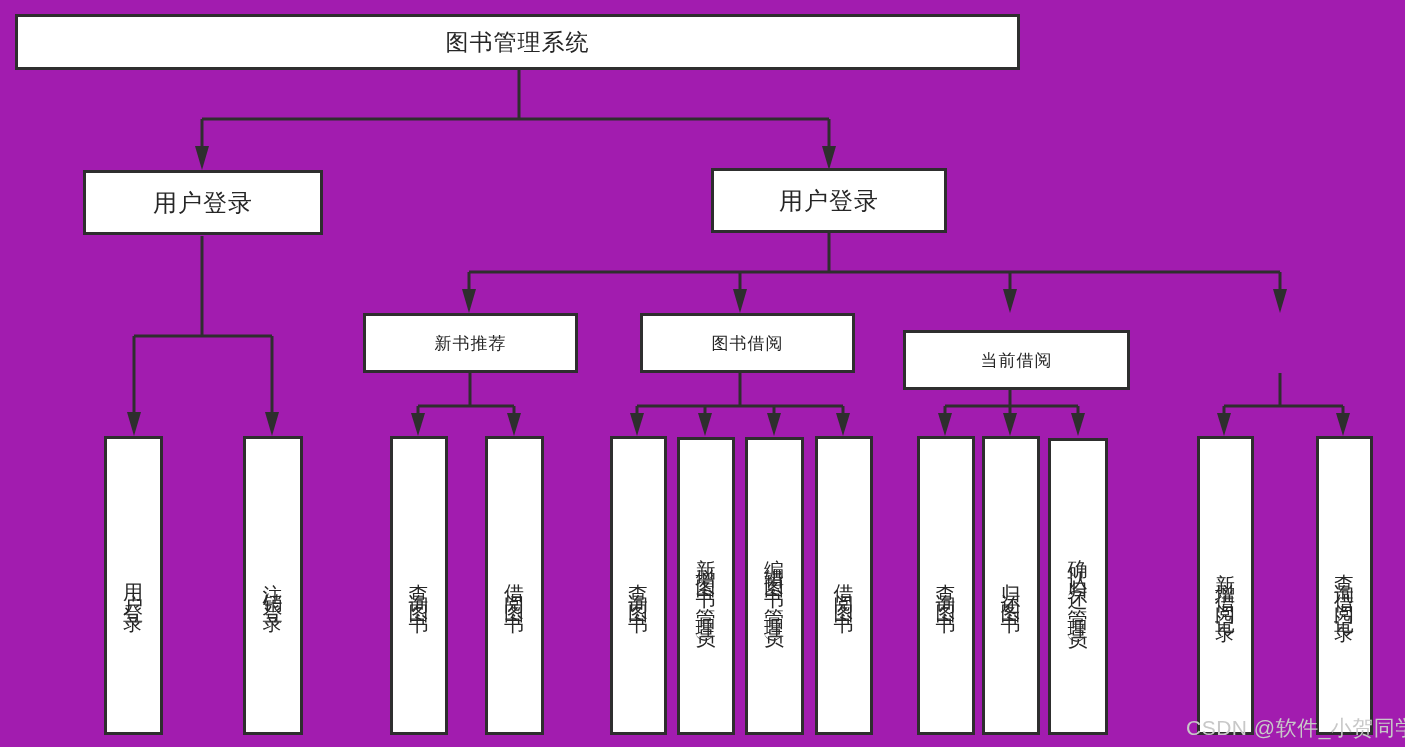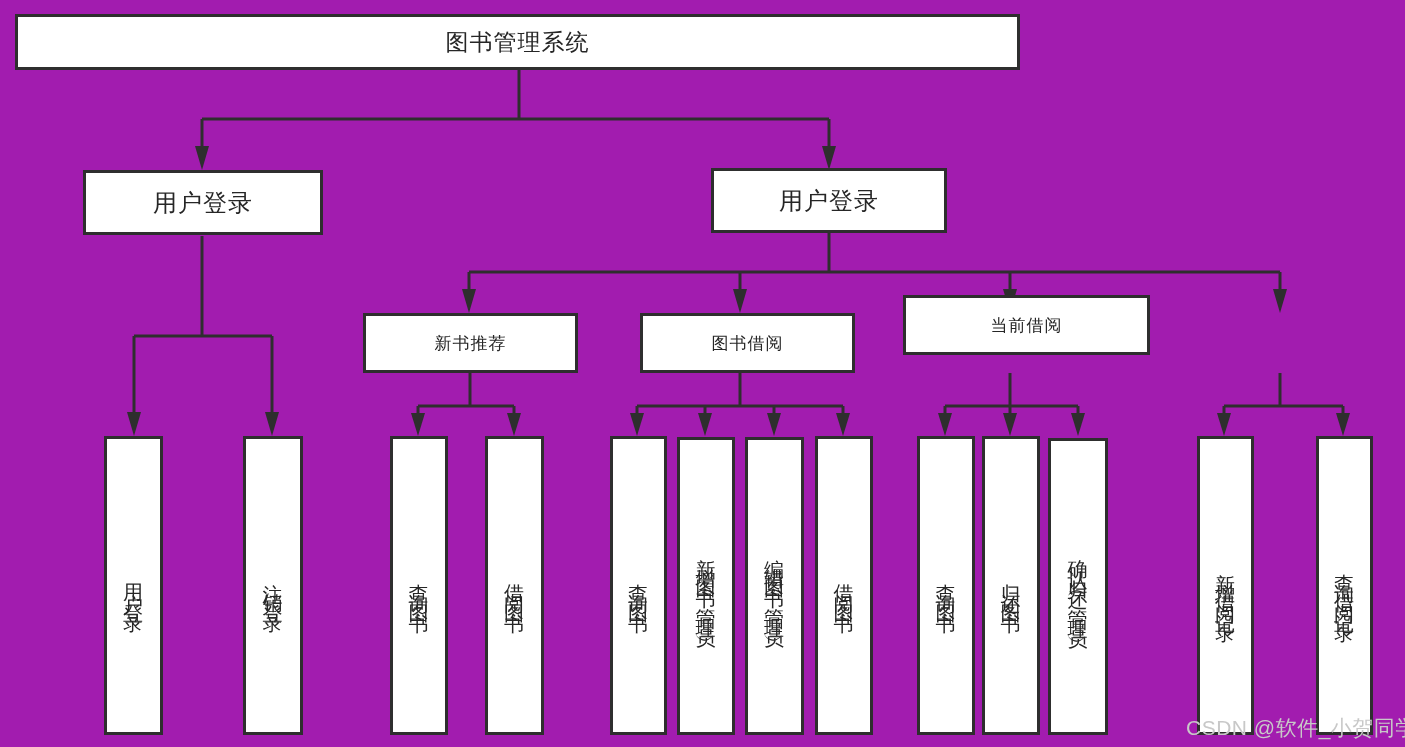--- a/index.html
+++ b/index.html
@@ -129,21 +129,21 @@
     </g>
   </svg>
 
   <div class="box root-box" style="left:15px; top:14px; width:1005px; height:56px;">图书管理系统</div>
 
   <div class="box lvl2-box" style="left:83px; top:170px; width:240px; height:65px;">用户登录</div>
   <div class="box lvl2-box" style="left:711px; top:168px; width:236px; height:65px;">用户登录</div>
 
   <div class="box lvl3-box" style="left:363px; top:313px; width:215px; height:60px;">新书推荐</div>
   <div class="box lvl3-box" style="left:640px; top:313px; width:215px; height:60px;">图书借阅</div>
-  <div class="box lvl3-box" style="left:903px; top:295px; width:247px; height:60px;">当前借阅</div>
+  <div class="box lvl3-box" style="left:903px; top:330px; width:227px; height:60px;">当前借阅</div>
 
   <div class="box leaf-box" style="left:104px; top:436px; width:59px; height:299px;">用户登录</div>
   <div class="box leaf-box" style="left:243px; top:436px; width:60px; height:299px;">注销登录</div>
 
   <div class="box leaf-box" style="left:390px; top:436px; width:58px; height:299px;">查询图书</div>
   <div class="box leaf-box" style="left:485px; top:436px; width:59px; height:299px;">借阅图书</div>
 
   <div class="box leaf-box" style="left:610px; top:436px; width:57px; height:299px;">查询图书</div>
   <div class="box leaf-box" style="left:677px; top:437px; width:58px; height:298px;">新增图书（管理员）</div>
   <div class="box leaf-box" style="left:745px; top:437px; width:59px; height:298px;">编辑图书（管理员）</div>

